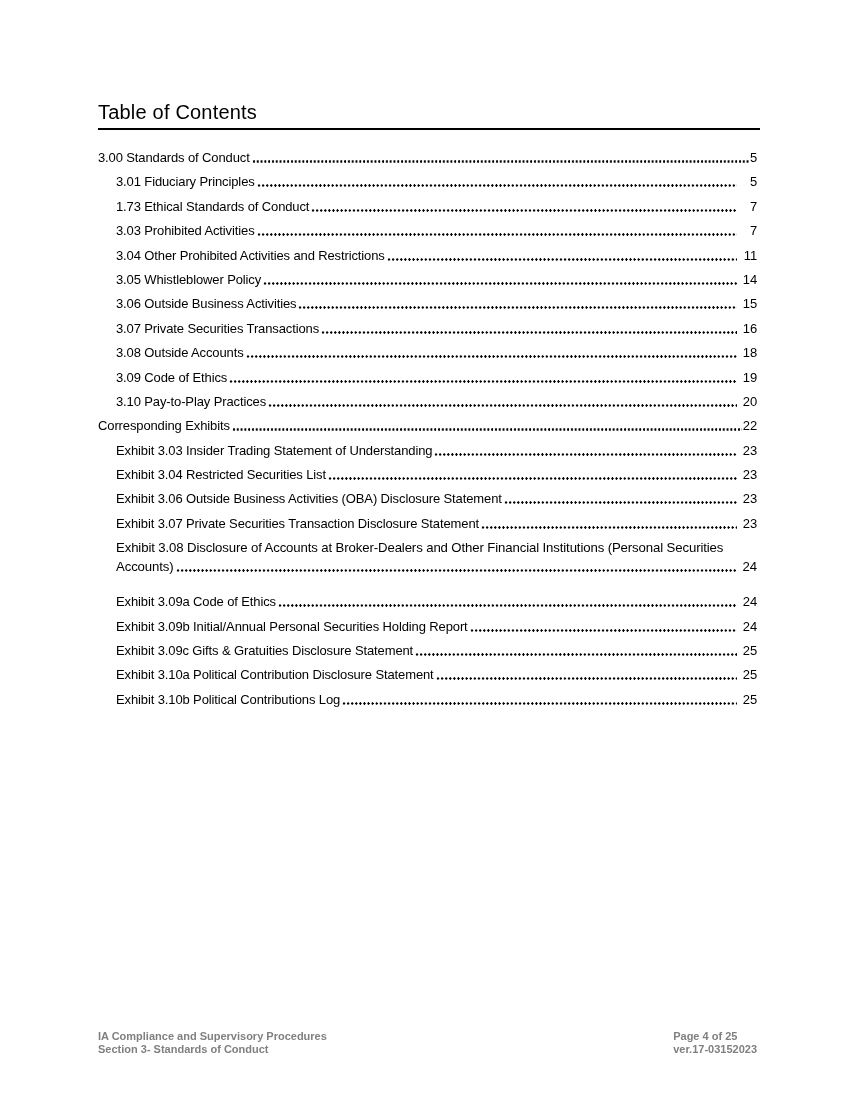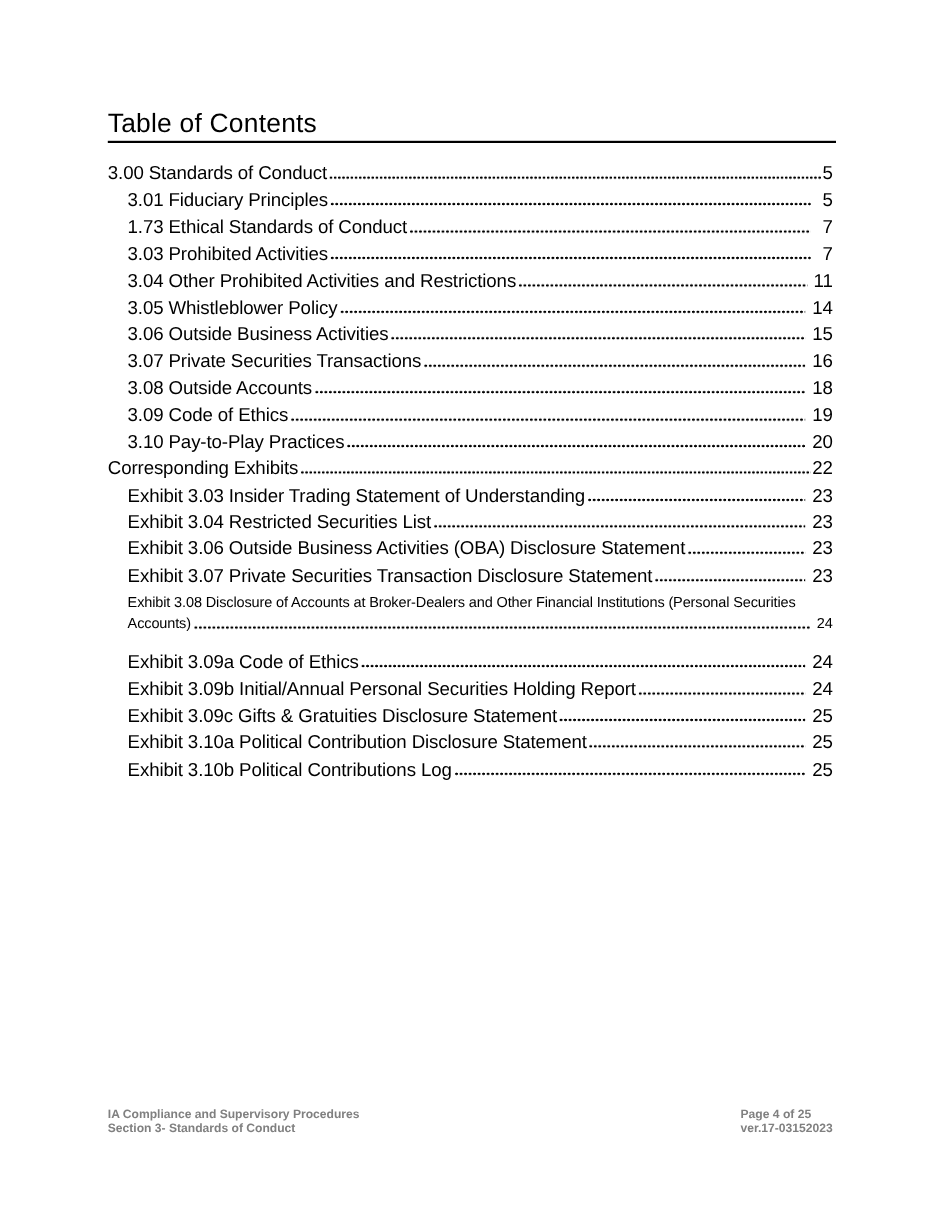--- a/index.html
+++ b/index.html
@@ -15,38 +15,38 @@
     color: #000000;
     font-family: "Liberation Sans", "DejaVu Sans", sans-serif;
     overflow: hidden;
   }
   .doc-title {
     position: absolute;
     left: 98px;
     top: 100px;
     width: 662px;
     margin: 0;
-    font-size: 24px;
+    font-size: 20px;
     font-weight: 400;
     letter-spacing: 0.2px;
     line-height: 25px;
     color: #000000;
     border-bottom: 2px solid #000000;
     padding-bottom: 3px;
   }
   .toc {
     position: absolute;
     left: 98px;
     top: 148px;
     width: 659px;
   }
   .toc-entry {
     display: flex;
     align-items: center;
-    font-size: 17px;
+    font-size: 13px;
     letter-spacing: -0.12px;
     line-height: 19px;
     margin-bottom: 5.4px;
     color: #000000;
   }
   .toc-entry.lvl1 { padding-left: 18px; }
   .lbl { flex: 0 1 auto; }
   .leader {
     flex: 1 0 12px;
     align-self: flex-end;
@@ -58,21 +58,21 @@
   .lvl0 .leader { background-size: 3.8px 5px; margin-right: 0; }
   .pg { flex: 0 0 auto; text-align: right; }
   .lvl1 .pg { margin-left: 6px; min-width: 14px; }
   .lvl0 .pg { margin-left: 1px; }
   
   .toc-entry-block { display: block; margin-bottom: 16px; font-size: 13.2px; letter-spacing: -0.12px; line-height: 19px; padding-left: 18px; }
   .toc-entry-block .row2 { display: flex; align-items: flex-end; }
   .footer {
     position: absolute;
     left: 98px;
-    top: 1007px;
+    top: 1030px;
     width: 659px;
     display: flex;
     justify-content: space-between;
     color: #808080;
     font-size: 11px;
     line-height: 13px;
     letter-spacing: 0;
   }
   .footer-left { font-weight: 700; text-align: left; }
   .footer-right { font-weight: 700; text-align: left; }

